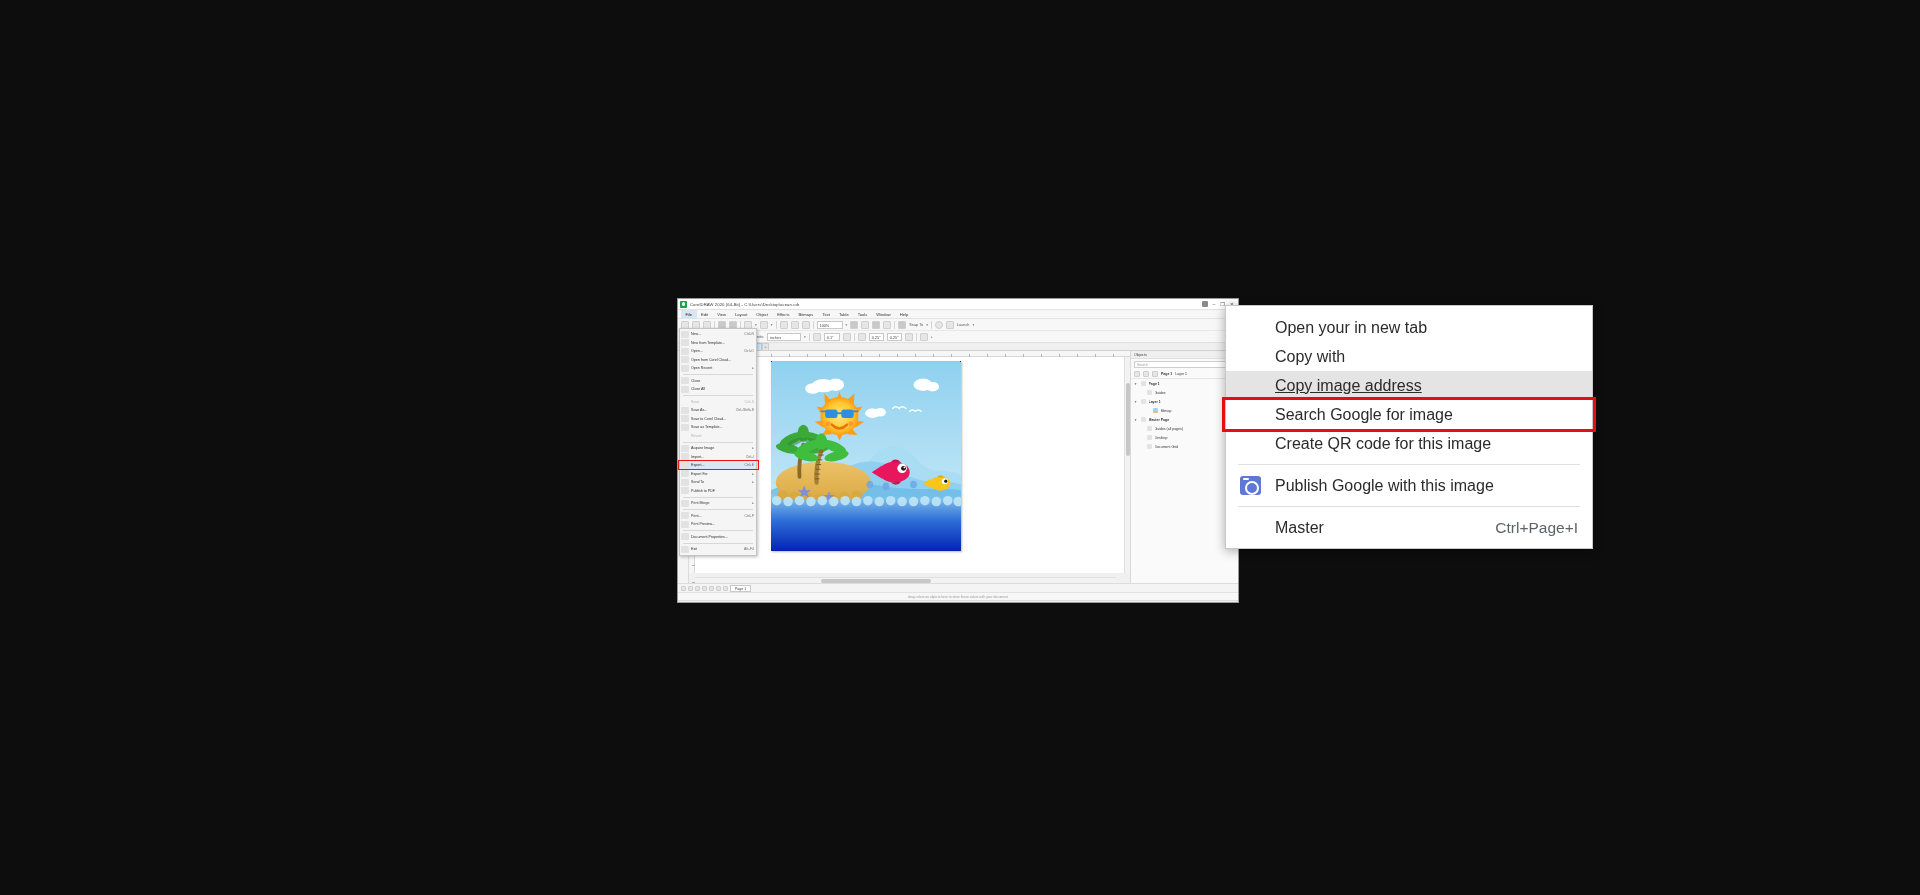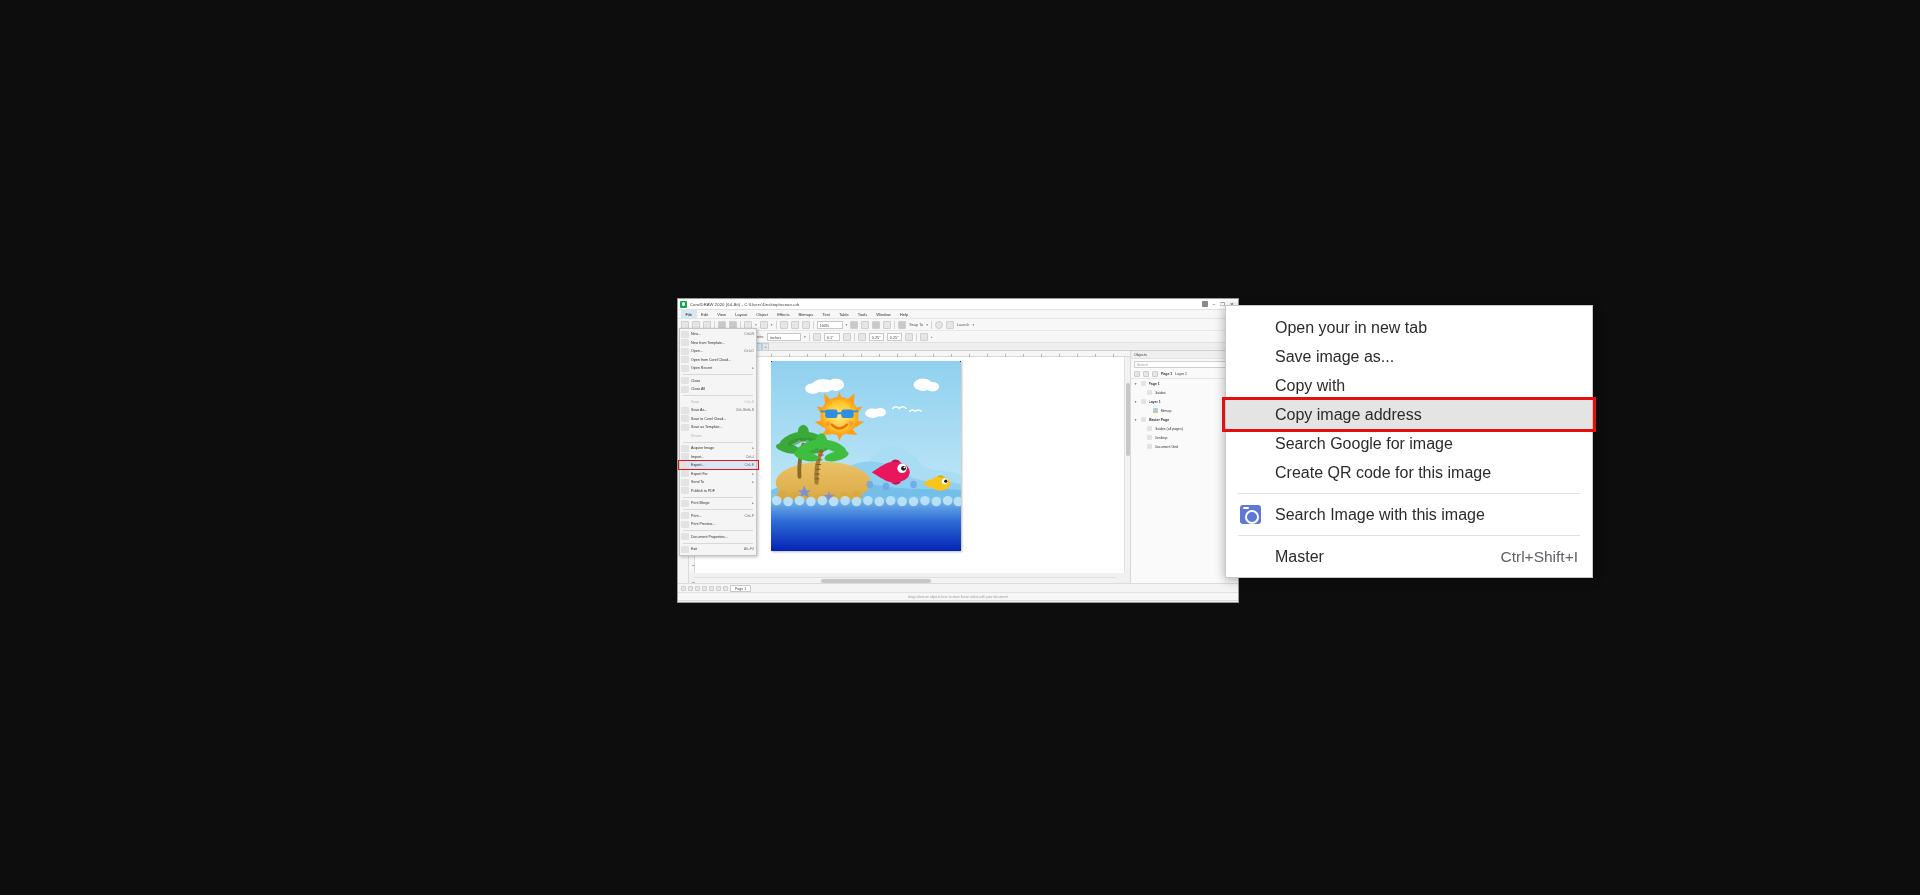--- a/index.html
+++ b/index.html
@@ -222,21 +222,21 @@
     font-size: 16px;
     color: #2b2b2b;
   }
   .cm-item {
     height: 29px; display: flex; align-items: center;
     padding: 0 14px 0 0; cursor: default;
   }
   .cm-icon-slot { width: 49px; flex: 0 0 auto; display: flex; justify-content: center; }
   .cm-label { flex: 1 1 auto; white-space: nowrap; }
   .cm-accel { color: #5f6368; font-size: 15.5px; margin-left: 16px; white-space: nowrap; }
-  .cm-item.selected { background: #e4e4e4; }
+  .cm-item.selected { background: #e4e4e4; text-decoration: underline; }
   .cm-sep { height: 1px; background: #e0e0e0; margin: 6px 12px; }
   .lens-icon {
     width: 21px; height: 19px; background: #5f78d6; border-radius: 3px;
     position: relative; display: inline-block;
   }
   .lens-icon::before {
     content: ""; position: absolute; left: 5px; top: 4.5px;
     width: 10px; height: 10px; border: 2.2px solid #ffffff; border-radius: 50%;
   }
   .lens-icon::after {
@@ -838,47 +838,43 @@
     <div class="redbox" id="export-redbox" style="left: 0px; top: 160.5px; width: 81px; height: 10px; z-index: 25;"></div>
   </div>
 
   <div id="context-menu">
       <div class="cm-item">
         <div class="cm-icon-slot"></div>
         <div class="cm-label">Open your in new tab</div>
       </div>
       <div class="cm-item">
         <div class="cm-icon-slot"></div>
-        <div class="cm-label">Save image as...</div>
-      </div>
-      <div class="cm-item">
-        <div class="cm-icon-slot"></div>
         <div class="cm-label">Copy with</div>
       </div>
       <div class="cm-item selected">
         <div class="cm-icon-slot"></div>
         <div class="cm-label">Copy image address</div>
       </div>
       <div class="cm-item">
         <div class="cm-icon-slot"></div>
         <div class="cm-label">Search Google for image</div>
       </div>
       <div class="cm-item">
         <div class="cm-icon-slot"></div>
         <div class="cm-label">Create QR code for this image</div>
       </div>
       <div class="cm-sep"></div>
       <div class="cm-item">
         <div class="cm-icon-slot">
           <span class="lens-icon"></span>
         </div>
-        <div class="cm-label">Search Image with this image</div>
+        <div class="cm-label">Publish Google with this image</div>
       </div>
       <div class="cm-sep"></div>
       <div class="cm-item">
         <div class="cm-icon-slot"></div>
         <div class="cm-label">Master</div>
-        <div class="cm-accel">Ctrl+Shift+I</div>
+        <div class="cm-accel">Ctrl+Page+I</div>
       </div>
     </div>
   <div id="cm-redbox" style="left: 1222px; top: 397px; width: 374px; height: 35px;"></div>
 
 </div>
 
 </body></html>

